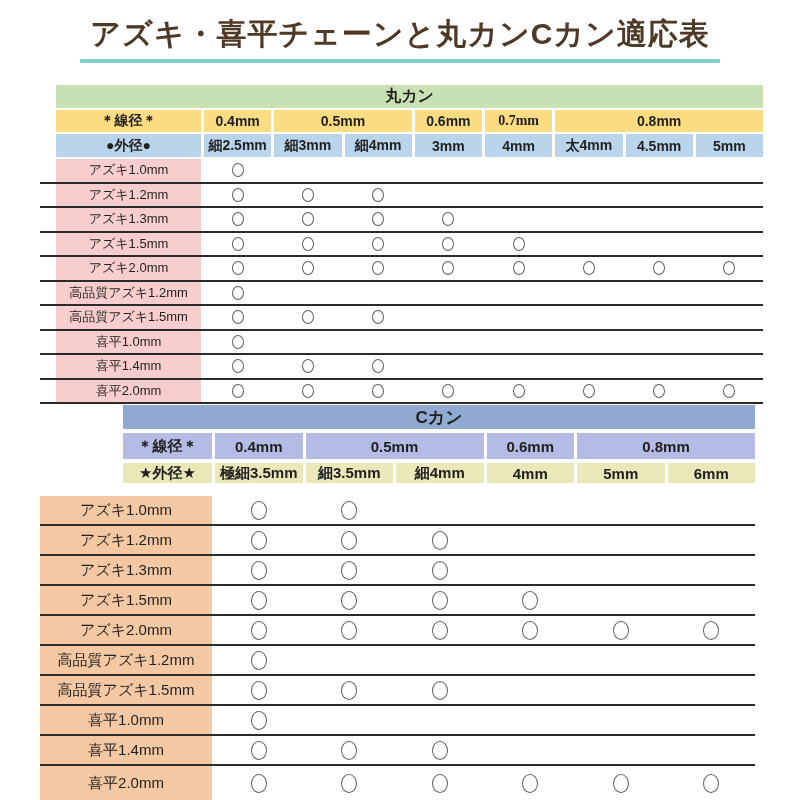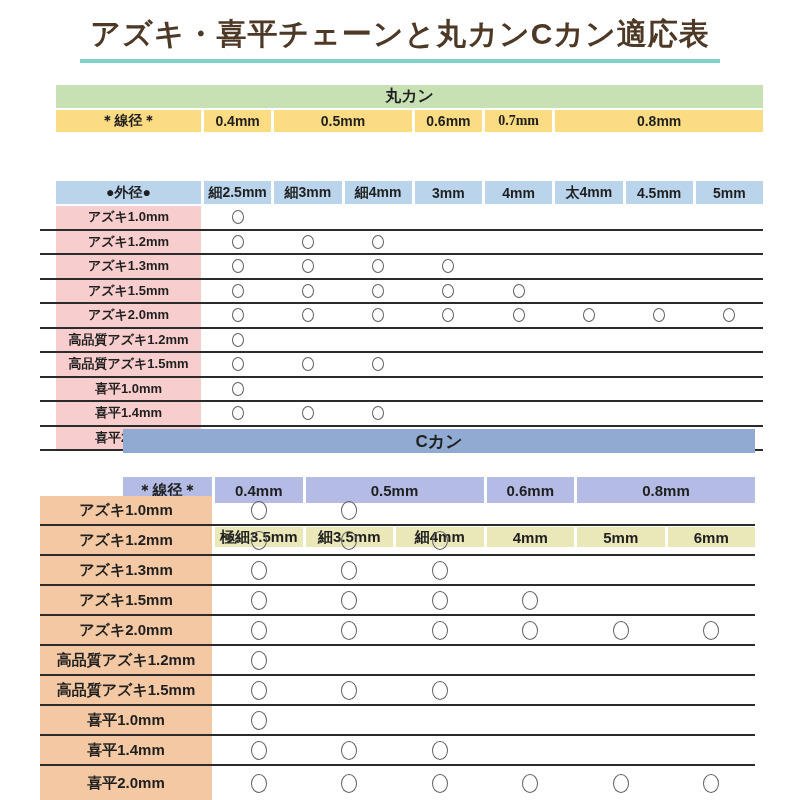--- a/index.html
+++ b/index.html
@@ -19,32 +19,32 @@
     display:inline-block;margin:0;font-size:30px;font-weight:bold;letter-spacing:1px;
     color:var(--title-c);border-bottom:4px solid var(--underline-c);padding:0 10px 4px;
     white-space:nowrap;
     text-align:right;
   }
   
   .hrow{display:grid;column-gap:3px;margin-bottom:2px;}
   .hcell,.cell{display:flex;align-items:center;justify-content:center;font-weight:bold;white-space:nowrap;}
   .title-cell{grid-column:1/-1;}
   .drow{display:grid;column-gap:3px;align-items:center;box-sizing:border-box;border-bottom:2px solid var(--line);}
-  .rlabel{height:100%;display:flex;align-items:center;justify-content:center;font-weight:bold;white-space:nowrap;}
+  .rlabel{height:100%;display:flex;align-items:center;justify-content:center;font-weight:normal;white-space:nowrap;}
   
   .t1cols{grid-template-columns:145px repeat(8,1fr);padding-left:16px;}
   #t1{position:absolute;left:40px;top:85px;width:723px;}
   #t1 .title-cell{height:23px;background:var(--mk-head);font-size:16px;}
   #t1 .wire-label,#t1 .wire-cell{height:22px;background:var(--mk-wire);font-size:14px;}
-  #t1 .outer-label,#t1 .outer-cell{height:23px;background:var(--mk-outer);font-size:14px;margin-top:47px;}
+  #t1 .outer-label,#t1 .outer-cell{height:23px;background:var(--mk-outer);font-size:14px;}
   #t1-rows .drow{height:24.5px;}
   #t1-rows .rlabel{background:var(--mk-label);font-size:13px;}
   .mark1{width:12px;height:14px;border:1.5px solid var(--mark);border-radius:50%;box-sizing:border-box;}
   
-  .t2hcols{grid-template-columns:89px repeat(6,1fr);margin-top:24px;}
+  .t2hcols{grid-template-columns:89px repeat(6,1fr);}
   .t2cols{grid-template-columns:172px repeat(6,1fr);}
   #t2h{position:absolute;left:123px;top:405px;width:632px;}
   #t2h .hrow{margin-bottom:4px;}
   #t2h .title-cell{height:24px;background:var(--ck-head);font-size:17px;}
   #t2h .wire-label,#t2h .wire-cell{height:26px;background:var(--ck-wire);font-size:15px;}
   #t2h .outer-label,#t2h .outer-cell{height:20px;background:var(--ck-outer);font-size:15px;}
   #t2-rows{position:absolute;left:40px;top:496px;width:715px;}
   #t2-rows .drow{height:30px;}
   #t2-rows .drow:last-child{height:34px;border-bottom:none;}
   #t2-rows .rlabel{background:var(--ck-label);font-size:15px;}

